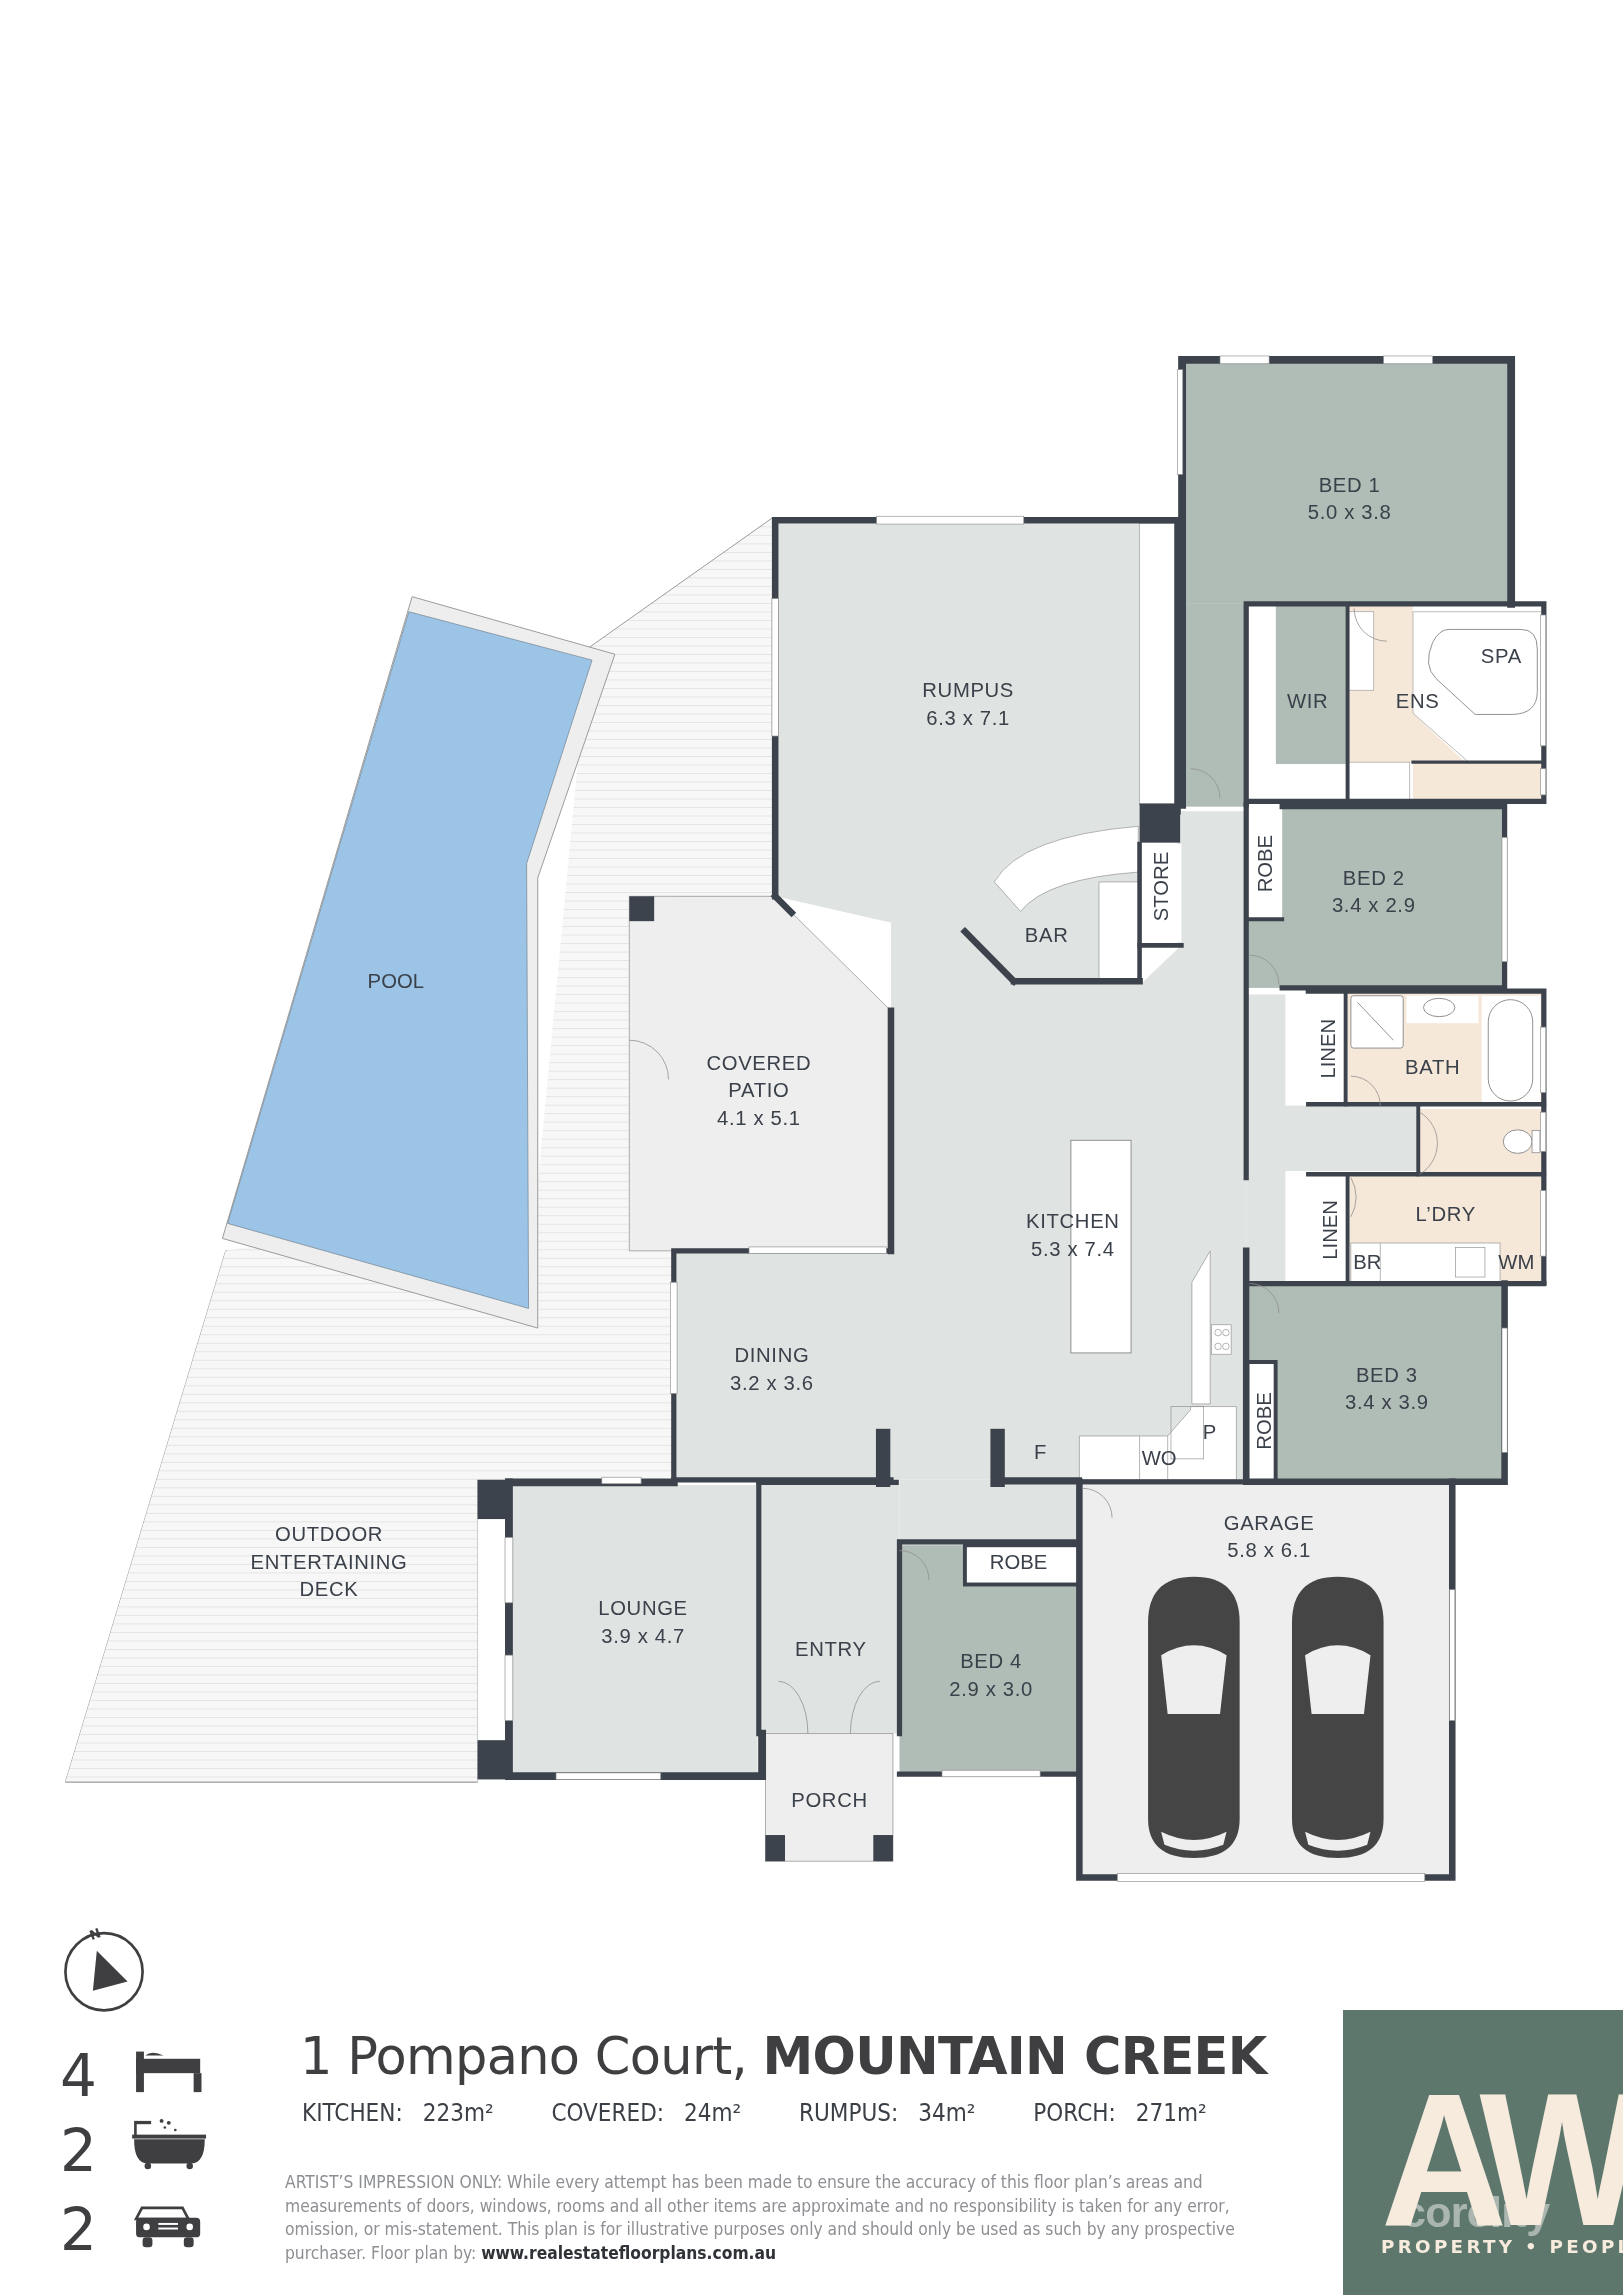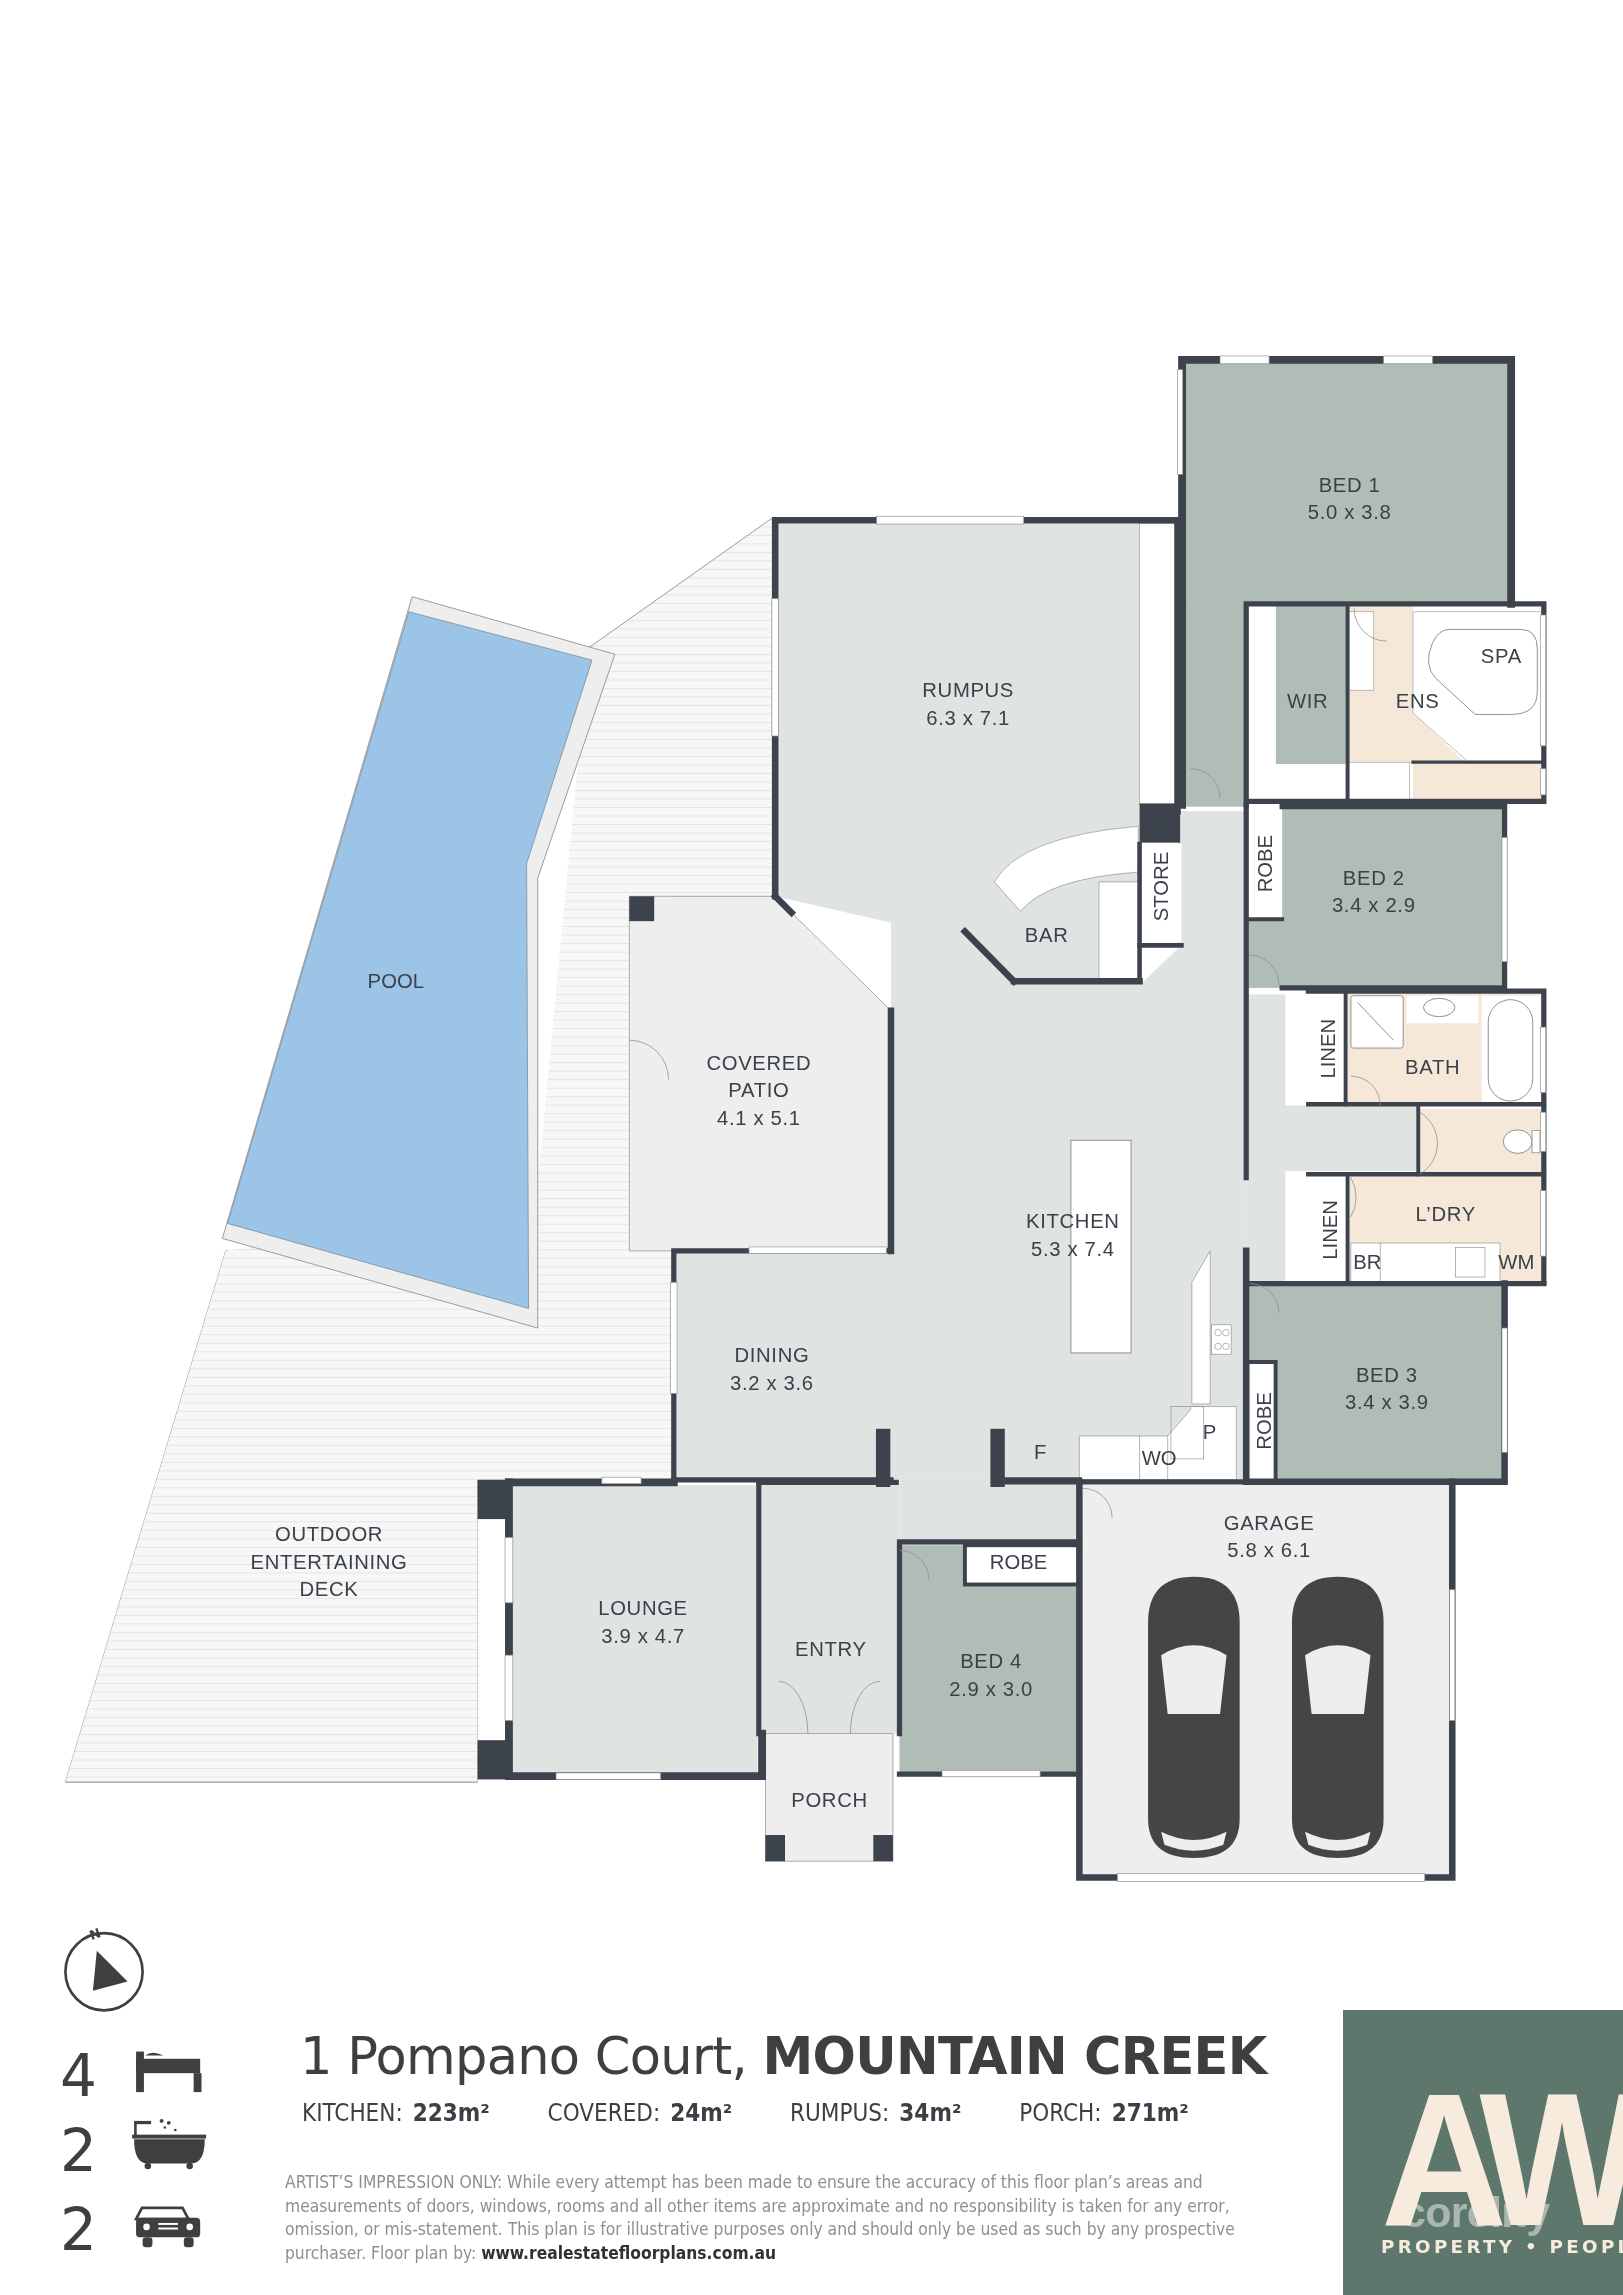--- a/index.html
+++ b/index.html
@@ -3,21 +3,21 @@
 <meta charset="utf-8">
 <style>
   html,body{margin:0;padding:0;background:#ffffff;}
   body{width:1623px;height:2295px;position:relative;overflow:hidden;font-family:"DejaVu Sans","Liberation Sans",sans-serif;color:#3b3f46;}
   #plan{position:absolute;left:0;top:0;width:1623px;height:2295px;}
   .lbl{font-family:"Liberation Sans","DejaVu Sans",sans-serif;fill:#3b414a;text-anchor:middle;}
   .lbl-l{font-size:31px;letter-spacing:1px;}
   .lbl-s{font-size:31px;}
   .footer-stats{position:absolute;left:302px;top:2099px;font-family:"DejaVu Sans Condensed","DejaVu Sans",sans-serif;font-size:24px;color:#3b3f46;white-space:nowrap;}
   .footer-stats span.k{font-weight:normal;}
-  .footer-stats span.v{font-weight:bold;margin-right:51px;margin-left:10px;}
+  .footer-stats span.v{font-weight:normal;margin-right:51px;margin-left:20px;}
   .addr{position:absolute;left:300px;top:2027px;font-family:"DejaVu Sans",sans-serif;font-size:51px;color:#3f3f42;white-space:nowrap;letter-spacing:-0.7px;text-align:right;}
   .addr .street{font-weight:normal;}
   .addr .suburb{font-weight:bold;}
   .disclaimer{position:absolute;left:285px;top:2171px;width:1008px;font-family:"DejaVu Sans Condensed","DejaVu Sans",sans-serif;font-size:17.3px;line-height:23.6px;color:#8d8f93;}
   .disclaimer .link{color:#2f3237;font-weight:bold;text-align:center;}
   .count{position:absolute;left:60px;font-family:"DejaVu Sans",sans-serif;font-size:58px;color:#3f3f42;line-height:1;}
   .logo{position:absolute;left:1333px;top:2010px;width:291px;height:286px;background:#5d776c;overflow:hidden;margin-left:10px;}
   .logo-aw{position:absolute;left:38px;top:54px;font-family:"Liberation Sans",sans-serif;font-weight:bold;font-size:190px;color:#f6ebdd;letter-spacing:-19.6px;line-height:1;transform:scaleX(0.92);transform-origin:left top;}
   .logo-tag{position:absolute;left:38px;top:226px;font-family:"DejaVu Sans",sans-serif;font-weight:bold;font-size:18.3px;letter-spacing:3.3px;color:#f6ebdd;white-space:nowrap;}
   .logo-wm{position:absolute;left:59px;top:178px;font-family:"Liberation Sans",sans-serif;font-weight:bold;font-size:43px;color:rgba(235,235,235,0.55);letter-spacing:-0.7px;}

